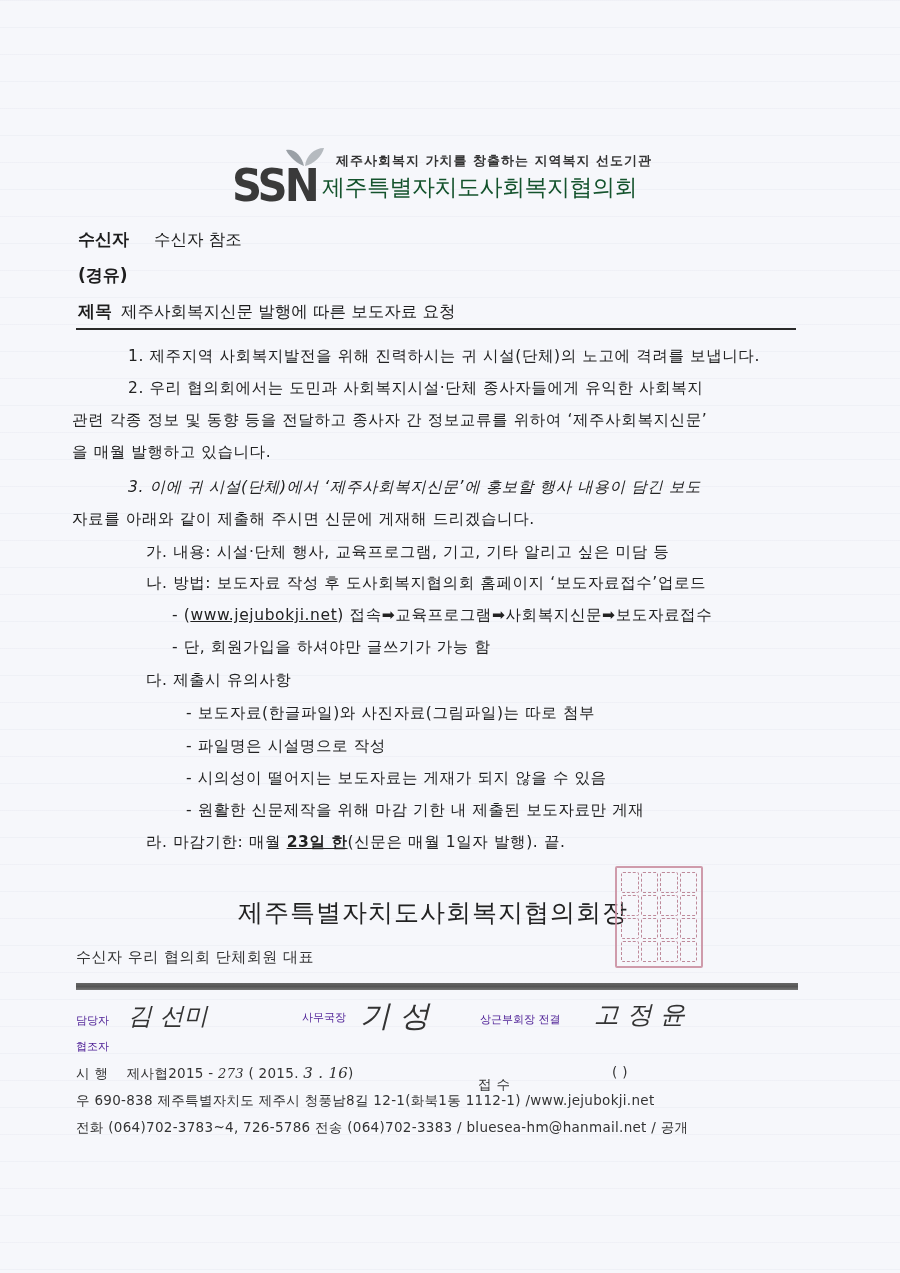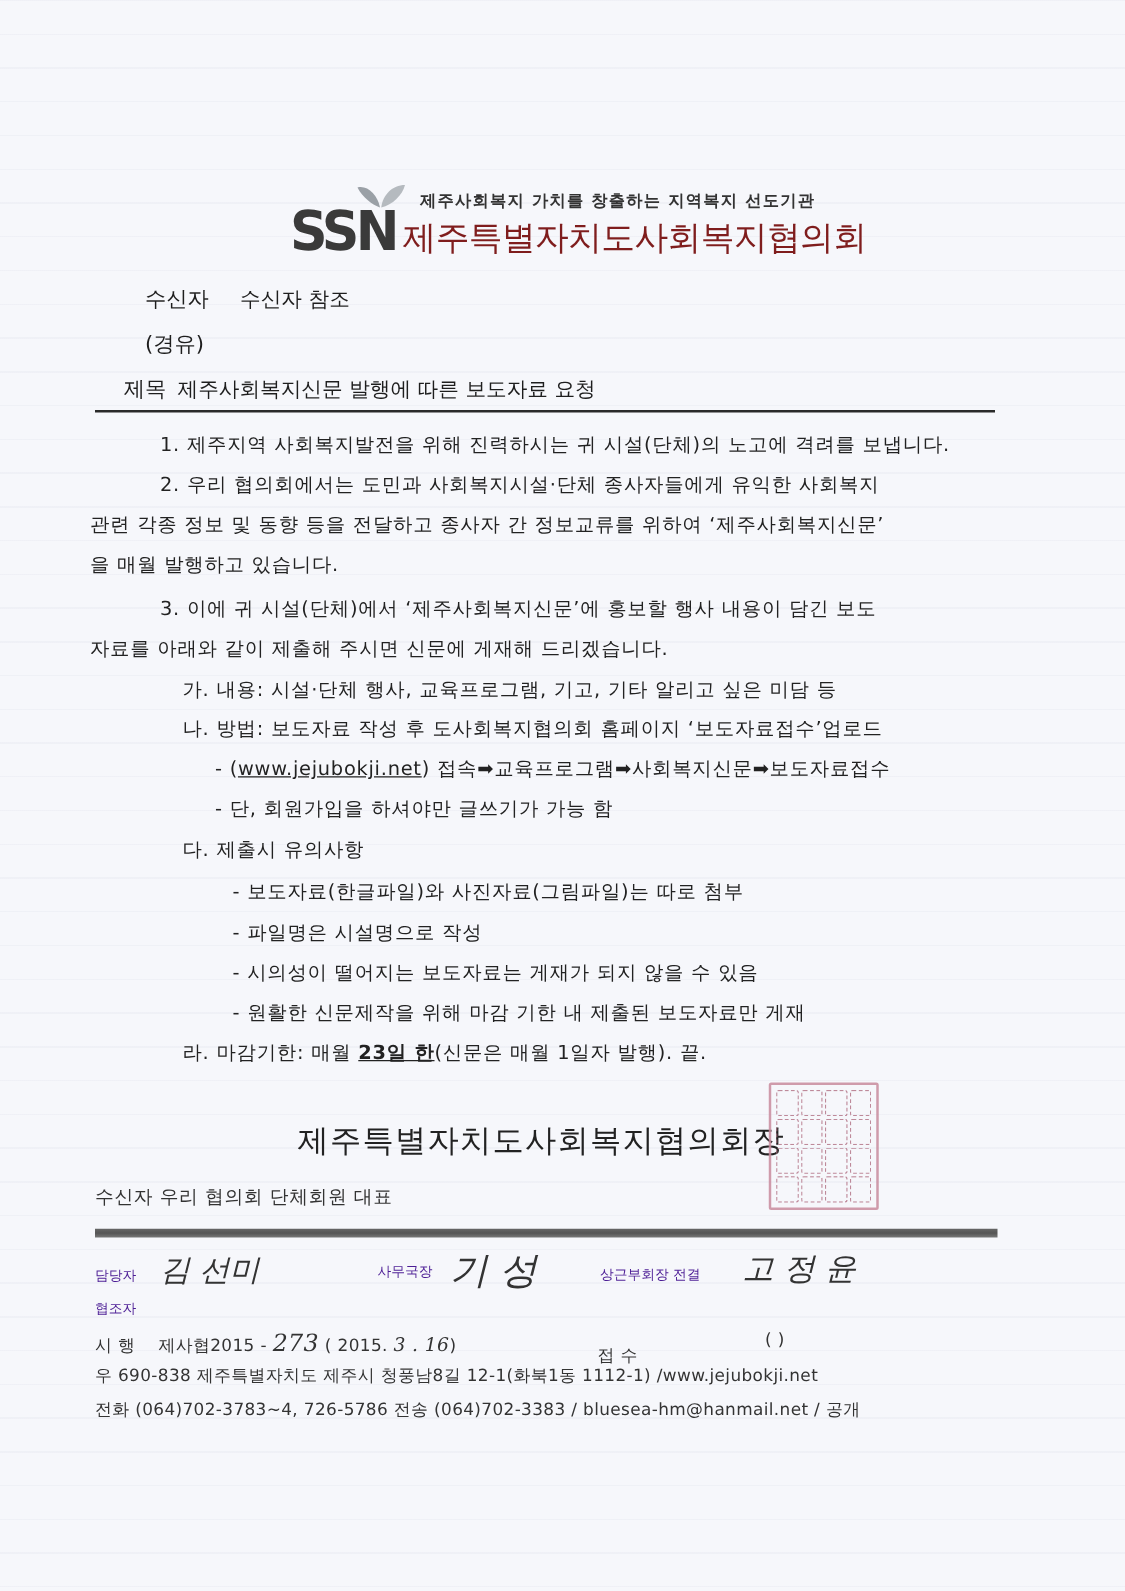--- a/index.html
+++ b/index.html
@@ -20,23 +20,23 @@
     
     .logo { position: absolute; left: 232px; top: 146px; width: 100px; height: 62px; }
     .logo-leaf { position: absolute; left: 52px; top: 0; }
     .logo-text {
       position: absolute; left: 0; top: 14px;
       font-family: "DejaVu Sans", sans-serif; font-weight: bold;
       font-size: 44px; letter-spacing: -3px; color: #3a3a3a;
       transform: scaleX(0.95); transform-origin: left;
     }
     .slogan { left: 336px; top: 152px; font-size: 13px; font-weight: bold; color: #333; letter-spacing: 1px; }
-    .org-title { left: 322px; top: 172px; font-size: 27px; color: #7f1d1d; letter-spacing: -0.5px; font-family: Liberation Mono, monospace; }
+    .org-title { left: 322px; top: 172px; font-size: 23px; color: #14532d; letter-spacing: -0.5px; font-family: Liberation Mono, monospace; }
 
-    .label-bold { font-weight: normal; font-size: 17px; margin-left: 38px; }
+    .label-bold { font-weight: bold; font-size: 17px; }
     .meta-text { font-size: 16.5px; }
 
     .rule-thin { position: absolute; left: 76px; width: 720px; height: 2px; background: #2a2a2a; }
     .body-text { font-size: 15.5px; letter-spacing: 0.6px; color: #222; }
     .u { text-decoration: underline; }
     .bold-u { font-weight: bold; text-decoration: underline; }
 
     .sign-title { left: 238px; top: 896px; font-size: 25px; letter-spacing: 1px; color: #222; }
     .stamp {
       position: absolute; left: 615px; top: 866px; width: 88px; height: 102px;
@@ -69,31 +69,31 @@
 <span class="abs slogan">제주사회복지 가치를 창출하는 지역복지 선도기관</span>
 <span class="abs org-title">제주특별자치도사회복지협의회</span>
 
 <div class="abs" style="left:78px; top:228px;">
   <span class="label-bold">수신자</span>
   <span class="meta-text" style="margin-left:20px;">수신자 참조</span>
 </div>
 <div class="abs" style="left:78px; top:264px;">
   <span class="label-bold">(경유)</span>
 </div>
-<div class="abs" style="left:61px; top:300px;">
+<div class="abs" style="left:78px; top:300px;">
   <span class="label-bold">제목</span>
   <span class="meta-text" style="margin-left:4px;">제주사회복지신문 발행에 따른 보도자료 요청</span>
 </div>
 <div class="rule-thin" style="top:328px;"></div>
 
 <span class="abs body-text" style="left:128px; top:346px;">1. 제주지역 사회복지발전을 위해 진력하시는 귀 시설(단체)의 노고에 격려를 보냅니다.</span>
 <span class="abs body-text" style="left:128px; top:378px;">2. 우리 협의회에서는 도민과 사회복지시설·단체 종사자들에게 유익한 사회복지</span>
 <span class="abs body-text" style="left:72px; top:410px;">관련 각종 정보 및 동향 등을 전달하고 종사자 간 정보교류를 위하여 ‘제주사회복지신문’</span>
 <span class="abs body-text" style="left:72px; top:442px;">을 매월 발행하고 있습니다.</span>
-<span class="abs body-text" style="left:128px; top:477px;">3. 이에 귀 시설(단체)에서 ‘제주사회복지신문’에 홍보할 행사 내용이 담긴 보도</span>
+<span class="abs body-text" style="left:128px; top:477px;font-style:italic;">3. 이에 귀 시설(단체)에서 ‘제주사회복지신문’에 홍보할 행사 내용이 담긴 보도</span>
 <span class="abs body-text" style="left:72px; top:509px;text-align:center;">자료를 아래와 같이 제출해 주시면 신문에 게재해 드리겠습니다.</span>
 
 <span class="abs body-text" style="left:146px; top:542px;">가. 내용: 시설·단체 행사, 교육프로그램, 기고, 기타 알리고 싶은 미담 등</span>
 <span class="abs body-text" style="left:146px; top:573px;">나. 방법: 보도자료 작성 후 도사회복지협의회 홈페이지 ‘보도자료접수’업로드</span>
 <div class="abs body-text" style="left:172px; top:605px;">
   <span>- (</span><a class="u" style="color:#222;">www.jejubokji.net</a><span>) 접속➡교육프로그램➡사회복지신문➡보도자료접수</span>
 </div>
 <span class="abs body-text" style="left:172px; top:637px;">- 단, 회원가입을 하셔야만 글쓰기가 가능 함</span>
 
 <span class="abs body-text" style="left:146px; top:670px;">다. 제출시 유의사항</span>
@@ -132,19 +132,19 @@
 <span class="abs small" style="left:76px; top:1013px;">담당자</span>
 <span class="abs hand" style="left:128px; top:1000px; font-size:24px;">김 선미</span>
 <span class="abs small" style="left:302px; top:1010px;">사무국장</span>
 <span class="abs hand" style="left:360px; top:996px; font-size:30px;">기 성</span>
 <span class="abs small" style="left:480px; top:1012px;">상근부회장 전결</span>
 <span class="abs hand" style="left:594px; top:998px; font-size:25px;">고 정 윤</span>
 <span class="abs small" style="left:76px; top:1039px;">협조자</span>
 
 <div class="abs footer-text" style="left:76px; top:1064px;">
   <span>시 행</span>
-  <span style="margin-left:14px;">제사협2015 - </span><span class="hand" style="font-size:19px;">273</span>
+  <span style="margin-left:14px;">제사협2015 - </span><span class="hand" style="font-size:13px;">273</span>
   <span>( 2015. </span><span class="hand" style="font-size:15px;">3 . 16</span><span>)</span>
 </div>
 <span class="abs footer-text" style="left:478px; top:1064px;margin-top:12px;">접 수</span>
 <span class="abs footer-text" style="left:612px; top:1064px;">(                    )</span>
 <span class="abs footer-text" style="left:76px; top:1092px;">우 690-838 제주특별자치도 제주시 청풍남8길 12-1(화북1동 1112-1) /www.jejubokji.net</span>
 <span class="abs footer-text" style="left:76px; top:1119px;">전화 (064)702-3783~4, 726-5786   전송 (064)702-3383  / bluesea-hm@hanmail.net /  공개</span>
 
 </body></html>

